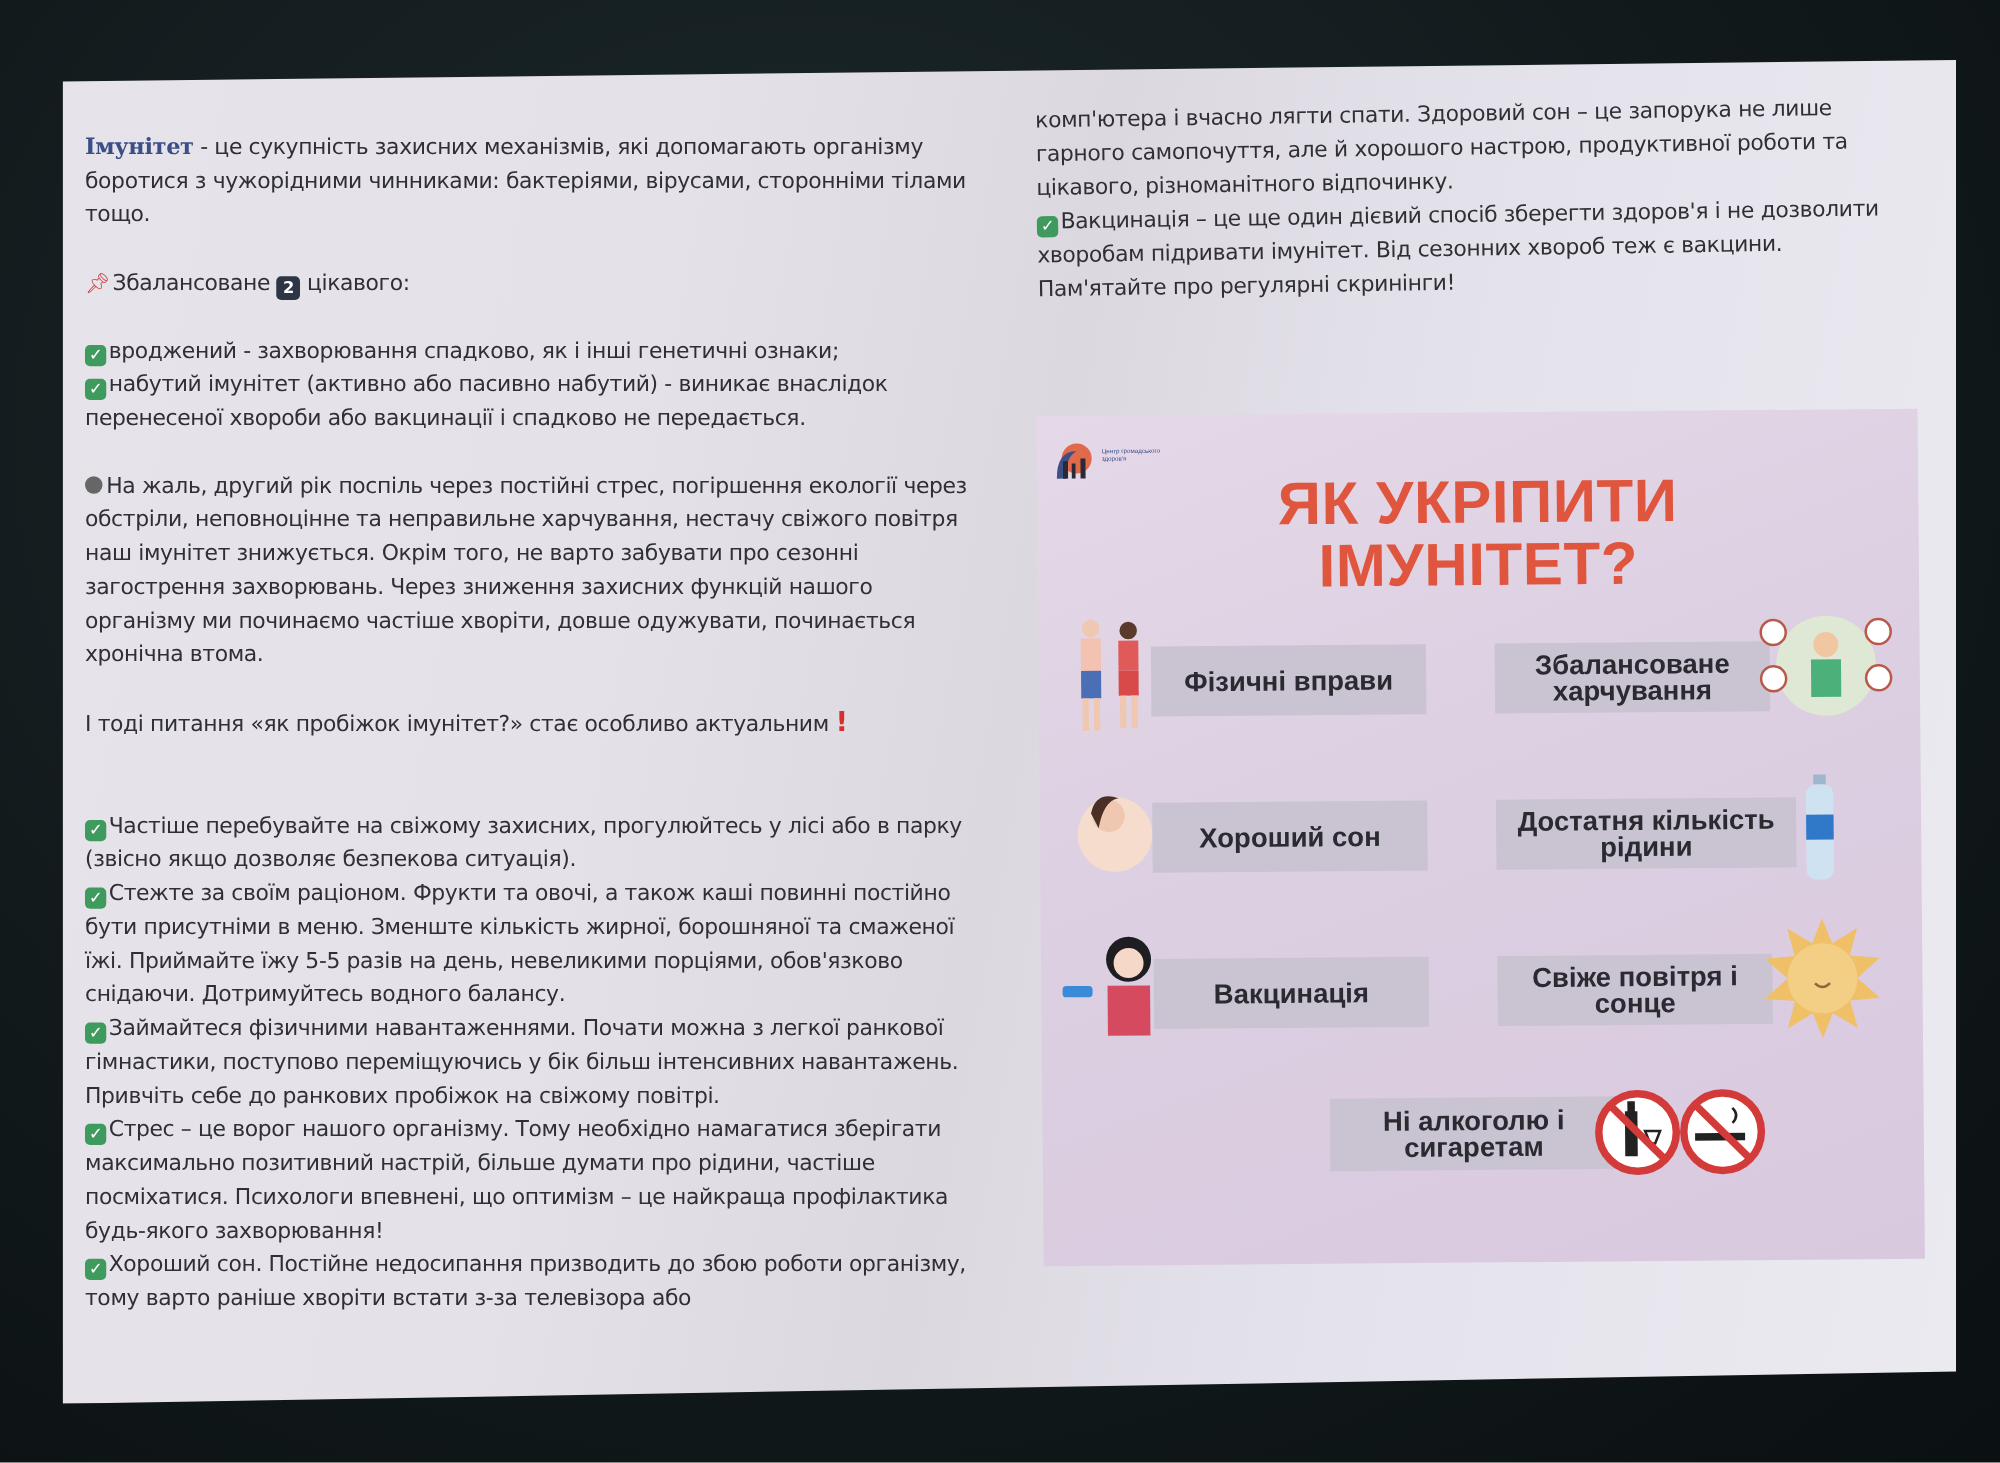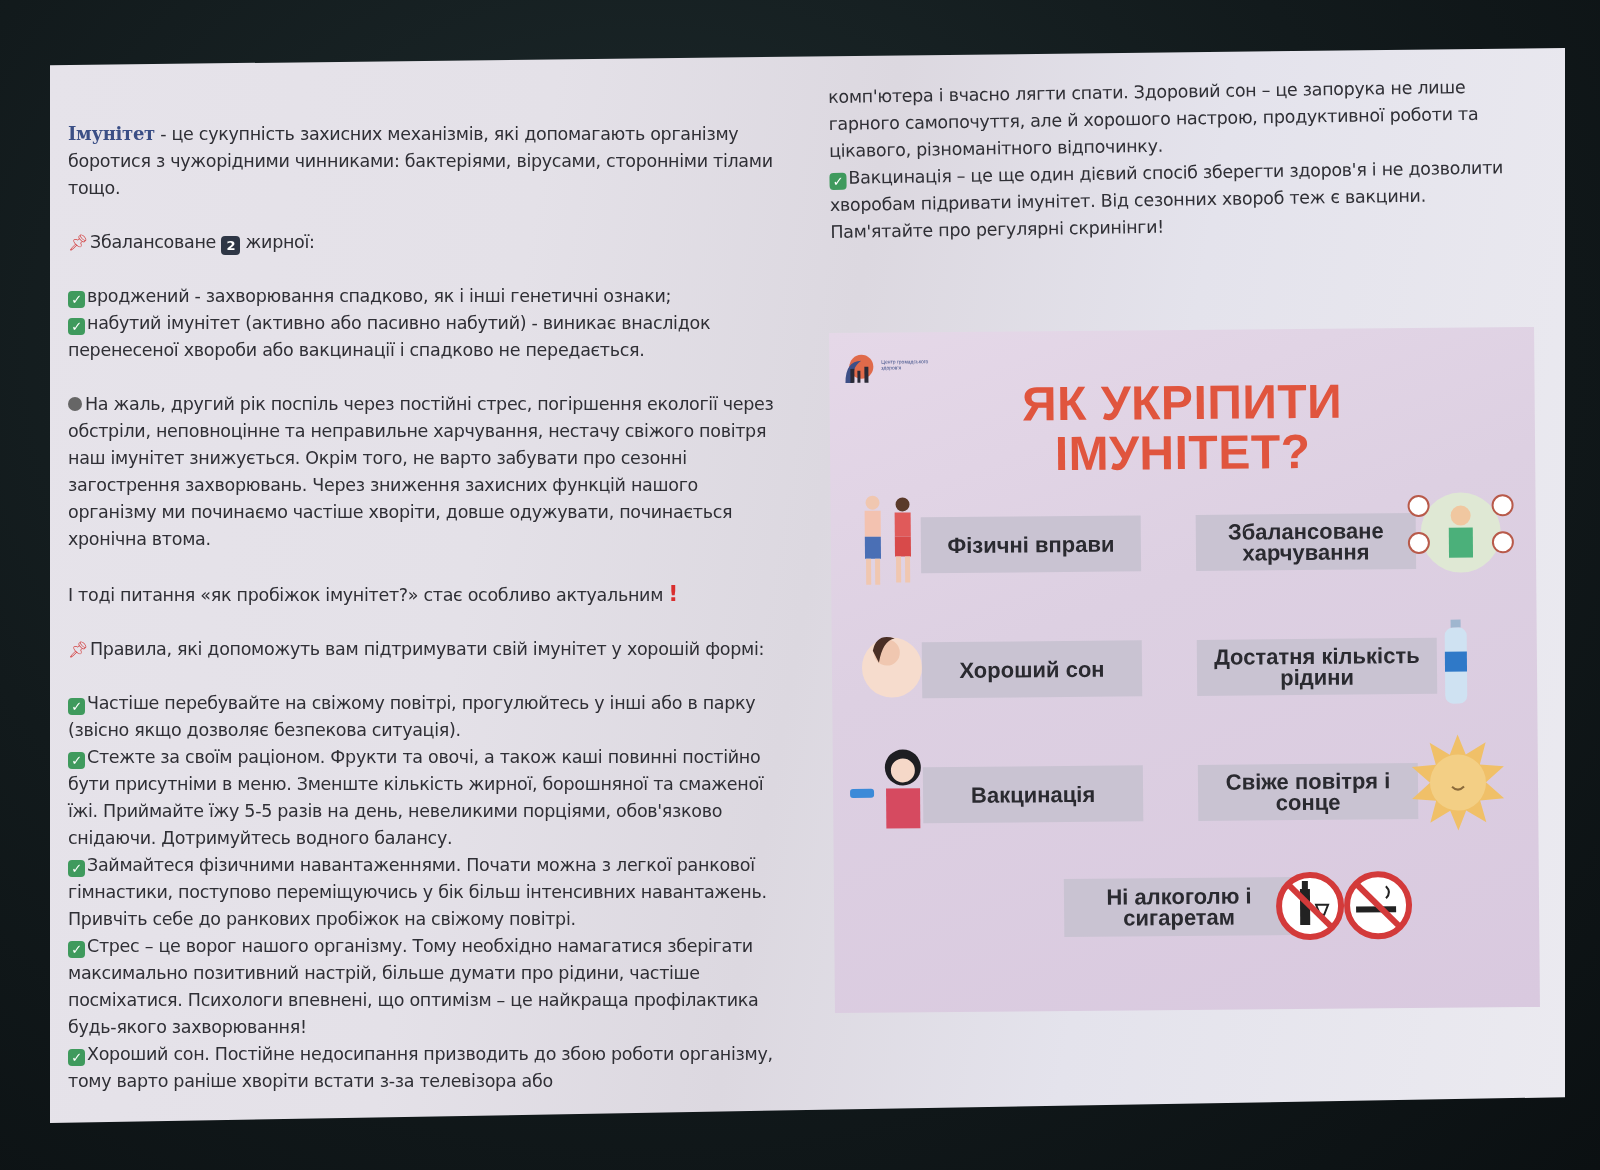--- a/index.html
+++ b/index.html
@@ -9,21 +9,21 @@
     position:relative;
     font-family: "Liberation Sans", "DejaVu Sans", sans-serif;
   }
   .paper {
     position:absolute; left:50px; top:48px; width:1515px; height:1075px;
     background: linear-gradient(100deg, #e6e3ea 0%, #e4e1e8 30%, #dcd8e0 50%, #e4e3ec 70%, #ebeaf0 100%);
     clip-path: polygon(0% 1.6%, 100% 0%, 100% 97.6%, 0% 100%);
     box-shadow: 0 0 30px rgba(0,0,0,.5);
   }
   .col-left {
-    position:absolute; left:68px; top:120px; width:710px;
+    position:absolute; left:68px; top:104px; width:710px;
     color:#2f2f35; font-size:17.5px; line-height:27px;
     font-family:"DejaVu Sans", sans-serif; letter-spacing:-0.3px;
   }
   .col-right {
     position:absolute; left:828px; top:84px; width:700px;
     color:#2f2f35; font-size:17.5px; line-height:27px;
     font-family:"DejaVu Sans", sans-serif; letter-spacing:-0.3px;
     transform: rotate(-0.9deg); transform-origin: left top;
   }
   p { margin:0; }
@@ -64,32 +64,31 @@
   .illus { position:absolute; }
 </style>
 </head>
 <body>
 
 <div class="paper"></div>
 
 <div class="col-left">
   <p><span class="term">Імунітет</span><span> - це сукупність захисних механізмів, які допомагають організму боротися з чужорідними чинниками: бактеріями, вірусами, сторонніми тілами тощо.</span></p>
   <div class="gap"></div>
-  <p><span class="pin">📌︎</span><span>Збалансоване</span> <span class="num-badge">2</span> <span>жирної:</span></p>
+  <p><span class="pin">📌︎</span><span>Збалансоване</span> <span class="num-badge">2</span> <span>цікавого:</span></p>
   <div class="gap"></div>
   <p><span class="check">✓</span><span>вроджений - захворювання спадково, як і інші генетичні ознаки;</span></p>
   <p><span class="check">✓</span><span>набутий імунітет (активно або пасивно набутий) - виникає внаслідок перенесеної хвороби або вакцинації і спадково не передається.</span></p>
   <div class="gap"></div>
   <p><span class="dot"></span><span>На жаль, другий рік поспіль через постійні стрес, погіршення екології через обстріли, неповноцінне та неправильне харчування, нестачу свіжого повітря наш імунітет знижується. Окрім того, не варто забувати про сезонні загострення захворювань. Через зниження захисних функцій нашого організму ми починаємо частіше хворіти, довше одужувати, починається хронічна втома.</span></p>
   <div class="gap"></div>
   <p><span>І тоді питання «як пробіжок імунітет?» стає особливо актуальним</span> <span class="excl">!</span></p>
   <div class="gap"></div>
-  <p><span class="pin">📌︎</span><span>Правила, які допоможуть вам підтримувати свій імунітет у хорошій формі:</span></p>
   <div class="gap"></div>
-  <p><span class="check">✓</span><span>Частіше перебувайте на свіжому повітрі, прогулюйтесь у інші або в парку (звісно якщо дозволяє безпекова ситуація).</span></p>
+  <p><span class="check">✓</span><span>Частіше перебувайте на свіжому захисних, прогулюйтесь у лісі або в парку (звісно якщо дозволяє безпекова ситуація).</span></p>
   <p><span class="check">✓</span><span>Стежте за своїм раціоном. Фрукти та овочі, а також каші повинні постійно бути присутніми в меню. Зменште кількість жирної, борошняної та смаженої їжі. Приймайте їжу 5-5 разів на день, невеликими порціями, обов'язково снідаючи. Дотримуйтесь водного балансу.</span></p>
   <p><span class="check">✓</span><span>Займайтеся фізичними навантаженнями. Почати можна з легкої ранкової гімнастики, поступово переміщуючись у бік більш інтенсивних навантажень. Привчіть себе до ранкових пробіжок на свіжому повітрі.</span></p>
   <p><span class="check">✓</span><span>Стрес – це ворог нашого організму. Тому необхідно намагатися зберігати максимально позитивний настрій, більше думати про рідини, частіше посміхатися. Психологи впевнені, що оптимізм – це найкраща профілактика будь-якого захворювання!</span></p>
   <p><span class="check">✓</span><span>Хороший сон. Постійне недосипання призводить до збою роботи організму, тому варто раніше хворіти встати з-за телевізора або</span></p>
 </div>
 
 <div class="col-right">
   <p>комп'ютера і вчасно лягти спати. Здоровий сон – це запорука не лише гарного самопочуття, але й хорошого настрою, продуктивної роботи та цікавого, різноманітного відпочинку.</p>
   <p><span class="check">✓</span><span>Вакцинація – це ще один дієвий спосіб зберегти здоров'я і не дозволити хворобам підривати імунітет. Від сезонних хвороб теж є вакцини. Пам'ятайте про регулярні скринінги!</span></p>
 </div>

